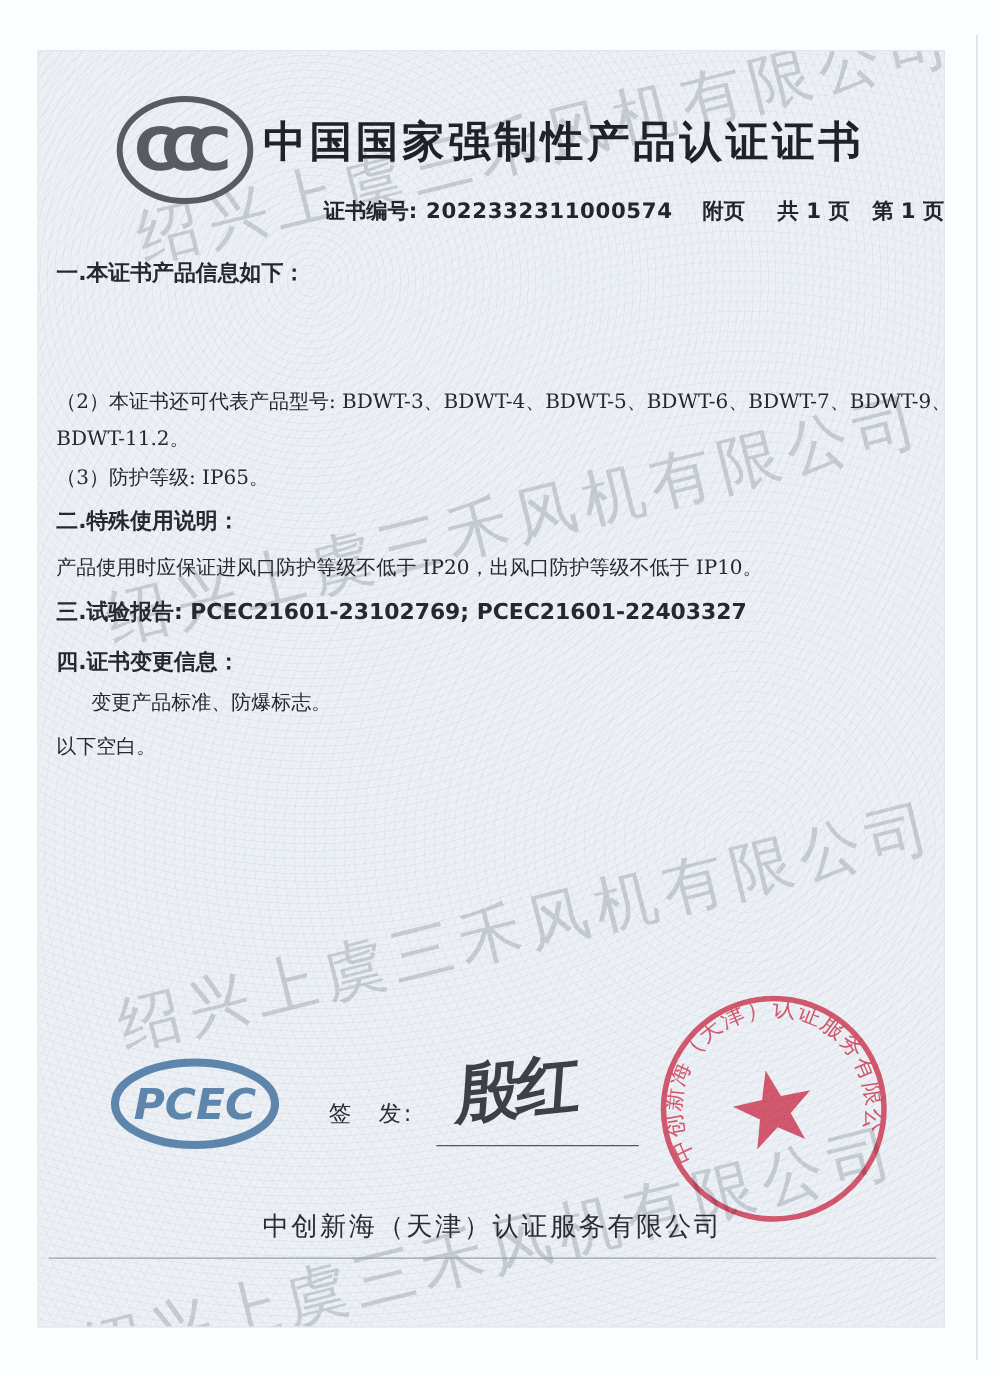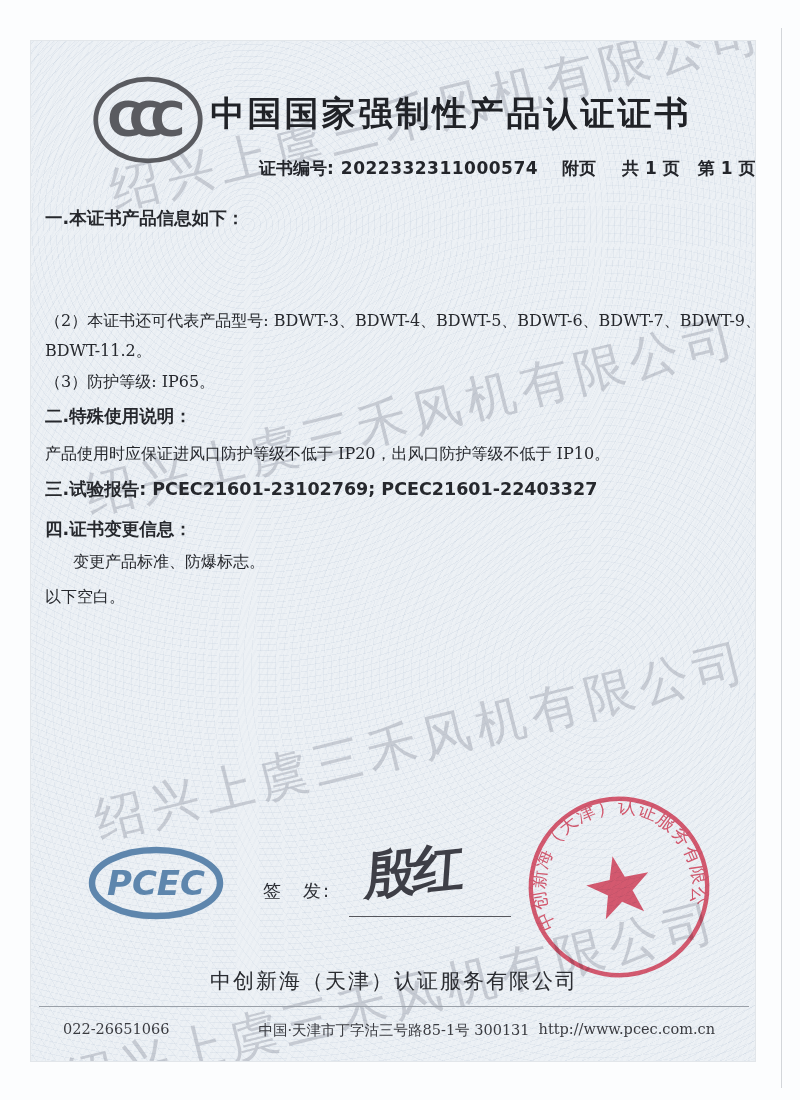--- a/index.html
+++ b/index.html
@@ -143,19 +143,14 @@
       <path id="sealArc" d="M 28.6,126 A 76,76 0 1 1 171.4,126" fill="none"></path>
     </defs>
     <text font-size="19" letter-spacing="1" fill="#e25067" font-family="DejaVu Sans, sans-serif">
       <textPath href="#sealArc" startOffset="0">中创新海（天津）认证服务有限公司</textPath>
     </text>
   </svg>
 
   <div class="company-name">中创新海（天津）认证服务有限公司</div>
   <div class="footer-line"></div>
 
-  <div class="footer-row">
-    <span class="footer-phone">022-26651066</span>
-    <span class="footer-address">中国·天津市丁字沽三号路85-1号  300131</span>
-    <span class="footer-url">http://www.pcec.com.cn</span>
-  </div>
 
 </div>
 
 </body></html>

